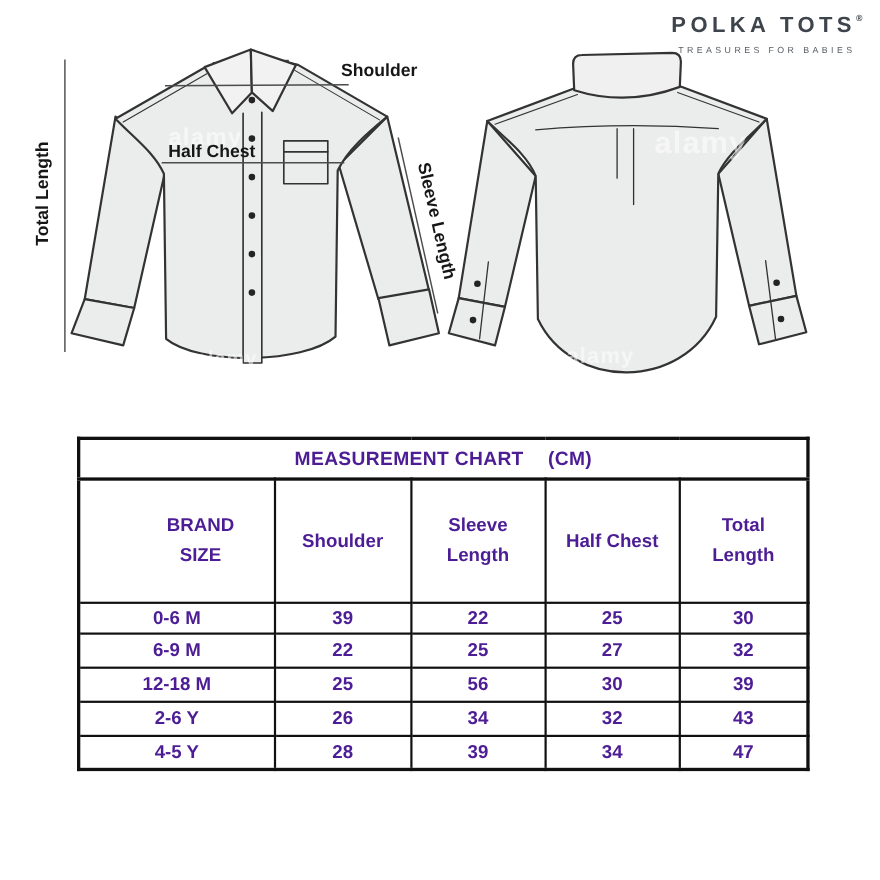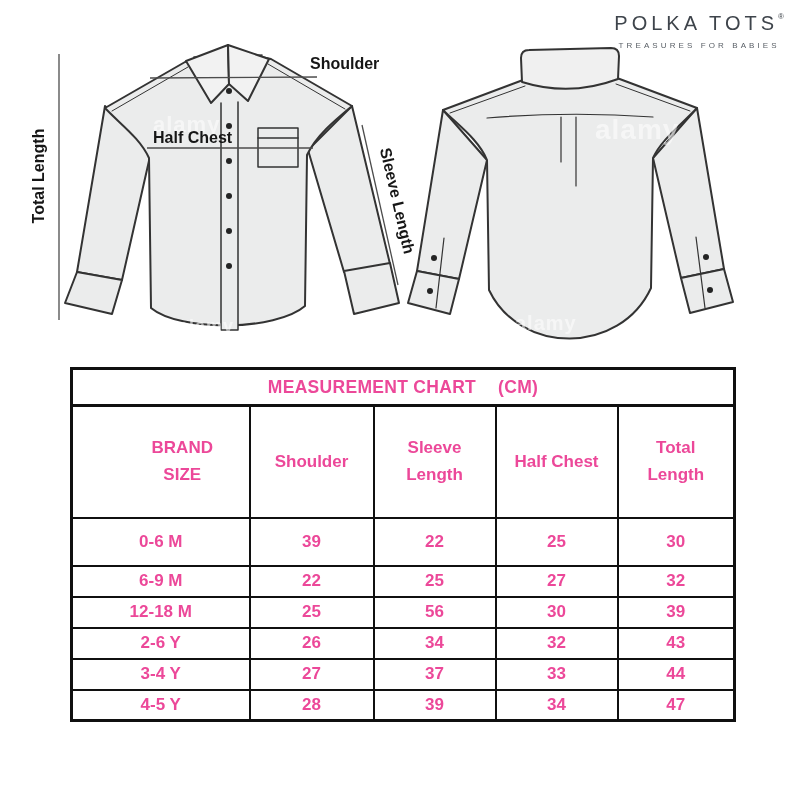--- a/index.html
+++ b/index.html
@@ -7,46 +7,46 @@
   body {
     background:#ffffff;
     font-family:"Liberation Sans", sans-serif;
     position:relative;
     overflow:hidden;
   }
   .page { position:absolute; inset:0; background:#ffffff; }
 
   
   .logo { position:absolute; top:12px; right:16px; text-align:center; color:#3e444b; }
-  .logo-name { font-size:20px; font-weight:400; letter-spacing:4px; white-space:nowrap; }
+  .logo-name { font-size:20px; font-weight:700; letter-spacing:4px; white-space:nowrap; }
   .logo-reg  { font-size:8px; vertical-align:top; letter-spacing:0; }
   .logo-tagline { font-size:8px; font-weight:500; letter-spacing:3.1px; color:#585e65; margin-top:6px; white-space:nowrap; }
 
   
   svg.diagram { position:absolute; top:0; left:0; }
   svg.diagram text { font-family:"Liberation Sans", sans-serif; }
   .measure-label { font-weight:bold; font-size:16px; fill:#161616; }
   .wm { font-weight:bold; fill:rgba(255,255,255,0.55); letter-spacing:1px; }
 
   
   table.meas {
-    position:absolute; left:70px; top:367px; width:663px;
+    position:absolute; left:70px; top:397px; width:663px;
     border-collapse:collapse; table-layout:fixed;
-    color:#ec4899; border:3px solid #101010;
+    color:#4c1d95; border:3px solid #101010;
   }
   .meas th, .meas td {
     border:2px solid #101010;
     text-align:center; vertical-align:middle;
     font-weight:bold; padding:0;
   }
   .meas .title-row th { height:37px; font-size:17.5px; border-bottom:3px solid #101010; letter-spacing:0.3px; }
   .meas .title-unit { margin-left:22px; }
   .meas .head-row th { height:112px; font-size:17px; line-height:1.55; }
   .meas tbody td { height:31px; font-size:17px; }
-  .meas tbody tr.first td { height:48px; }
+  .meas tbody tr.first td { height:28px; }
   .hdr-narrow { display:inline-block; max-width:70px;margin-left:43px; }
   .hdr-narrow2 { display:inline-block; max-width:64px; }
 </style>
 </head>
 <body>
 
 <div class="page">
 
   <div class="logo">
     <div class="logo-name"><span>POLKA TOTS</span><span class="logo-reg">®</span></div>
@@ -177,27 +177,20 @@
         <td>39</td>
       </tr>
       <tr>
         <td>2-6 Y</td>
         <td>26</td>
         <td>34</td>
         <td>32</td>
         <td>43</td>
       </tr>
       <tr>
-        <td>3-4 Y</td>
-        <td>27</td>
-        <td>37</td>
-        <td>33</td>
-        <td>44</td>
-      </tr>
-      <tr>
         <td>4-5 Y</td>
         <td>28</td>
         <td>39</td>
         <td>34</td>
         <td>47</td>
       </tr>
     </tbody>
   </table>
 </div>
 

